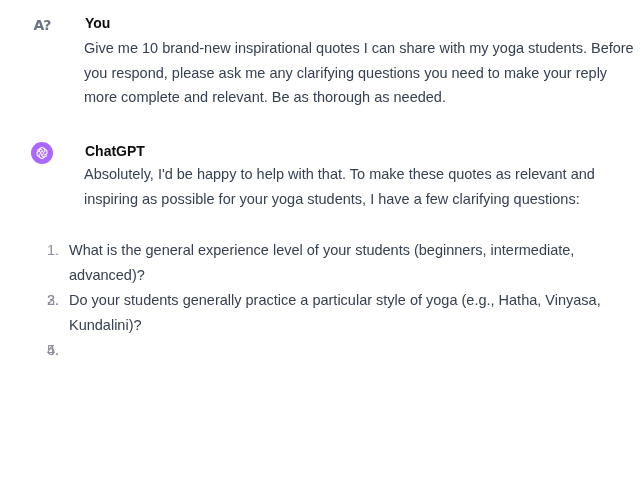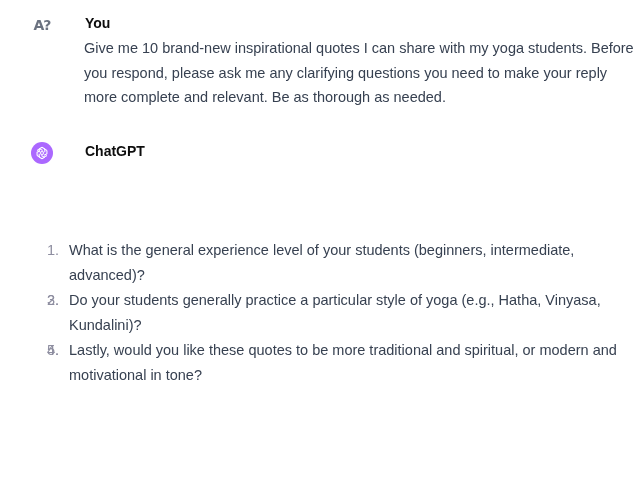--- a/index.html
+++ b/index.html
@@ -110,34 +110,34 @@
       <path d="M12 3.5l4.2 2.4v4.8M12 3.5L7.8 5.9v4.8"></path>
       <path d="M19.4 8.2v4.8l-4.2 2.4M19.4 8.2l-4.2-2.4"></path>
       <path d="M19.4 15.8l-4.2 2.4-4.2-2.4"></path>
       <path d="M12 20.5l-4.2-2.4v-4.8M12 20.5l4.2-2.4"></path>
       <path d="M4.6 15.8V11l4.2-2.4M4.6 15.8l4.2 2.4"></path>
       <path d="M4.6 8.2l4.2-2.4 4.2 2.4"></path>
       <circle cx="12" cy="12" r="2.2"></circle>
     </svg>
   </div>
   <div class="author">ChatGPT</div>
+  <div class="body-text gpt-intro">Absolutely, I'd be happy to help with that. To make these quotes as relevant and inspiring as possible for your yoga students, I have a few clarifying questions:</div>
 
   <ol class="questions">
     <li>
       <span class="num">1.</span>
       <span>What is the general experience level of your students (beginners, intermediate, advanced)?</span>
     </li>
     <li>
       <span class="num">2.</span>
     </li>
     <li>
       <span class="num">3.</span>
       <span>Do your students generally practice a particular style of yoga (e.g., Hatha, Vinyasa, Kundalini)?</span>
     </li>
     <li>
       <span class="num">4.</span>
     </li>
     <li>
       <span class="num">5.</span>
-      <span>Lastly, would you like these quotes to be more traditional and spiritual, or modern and motivational in tone?</span>
     </li>
   </ol>
 </div>
 
 </body></html>

